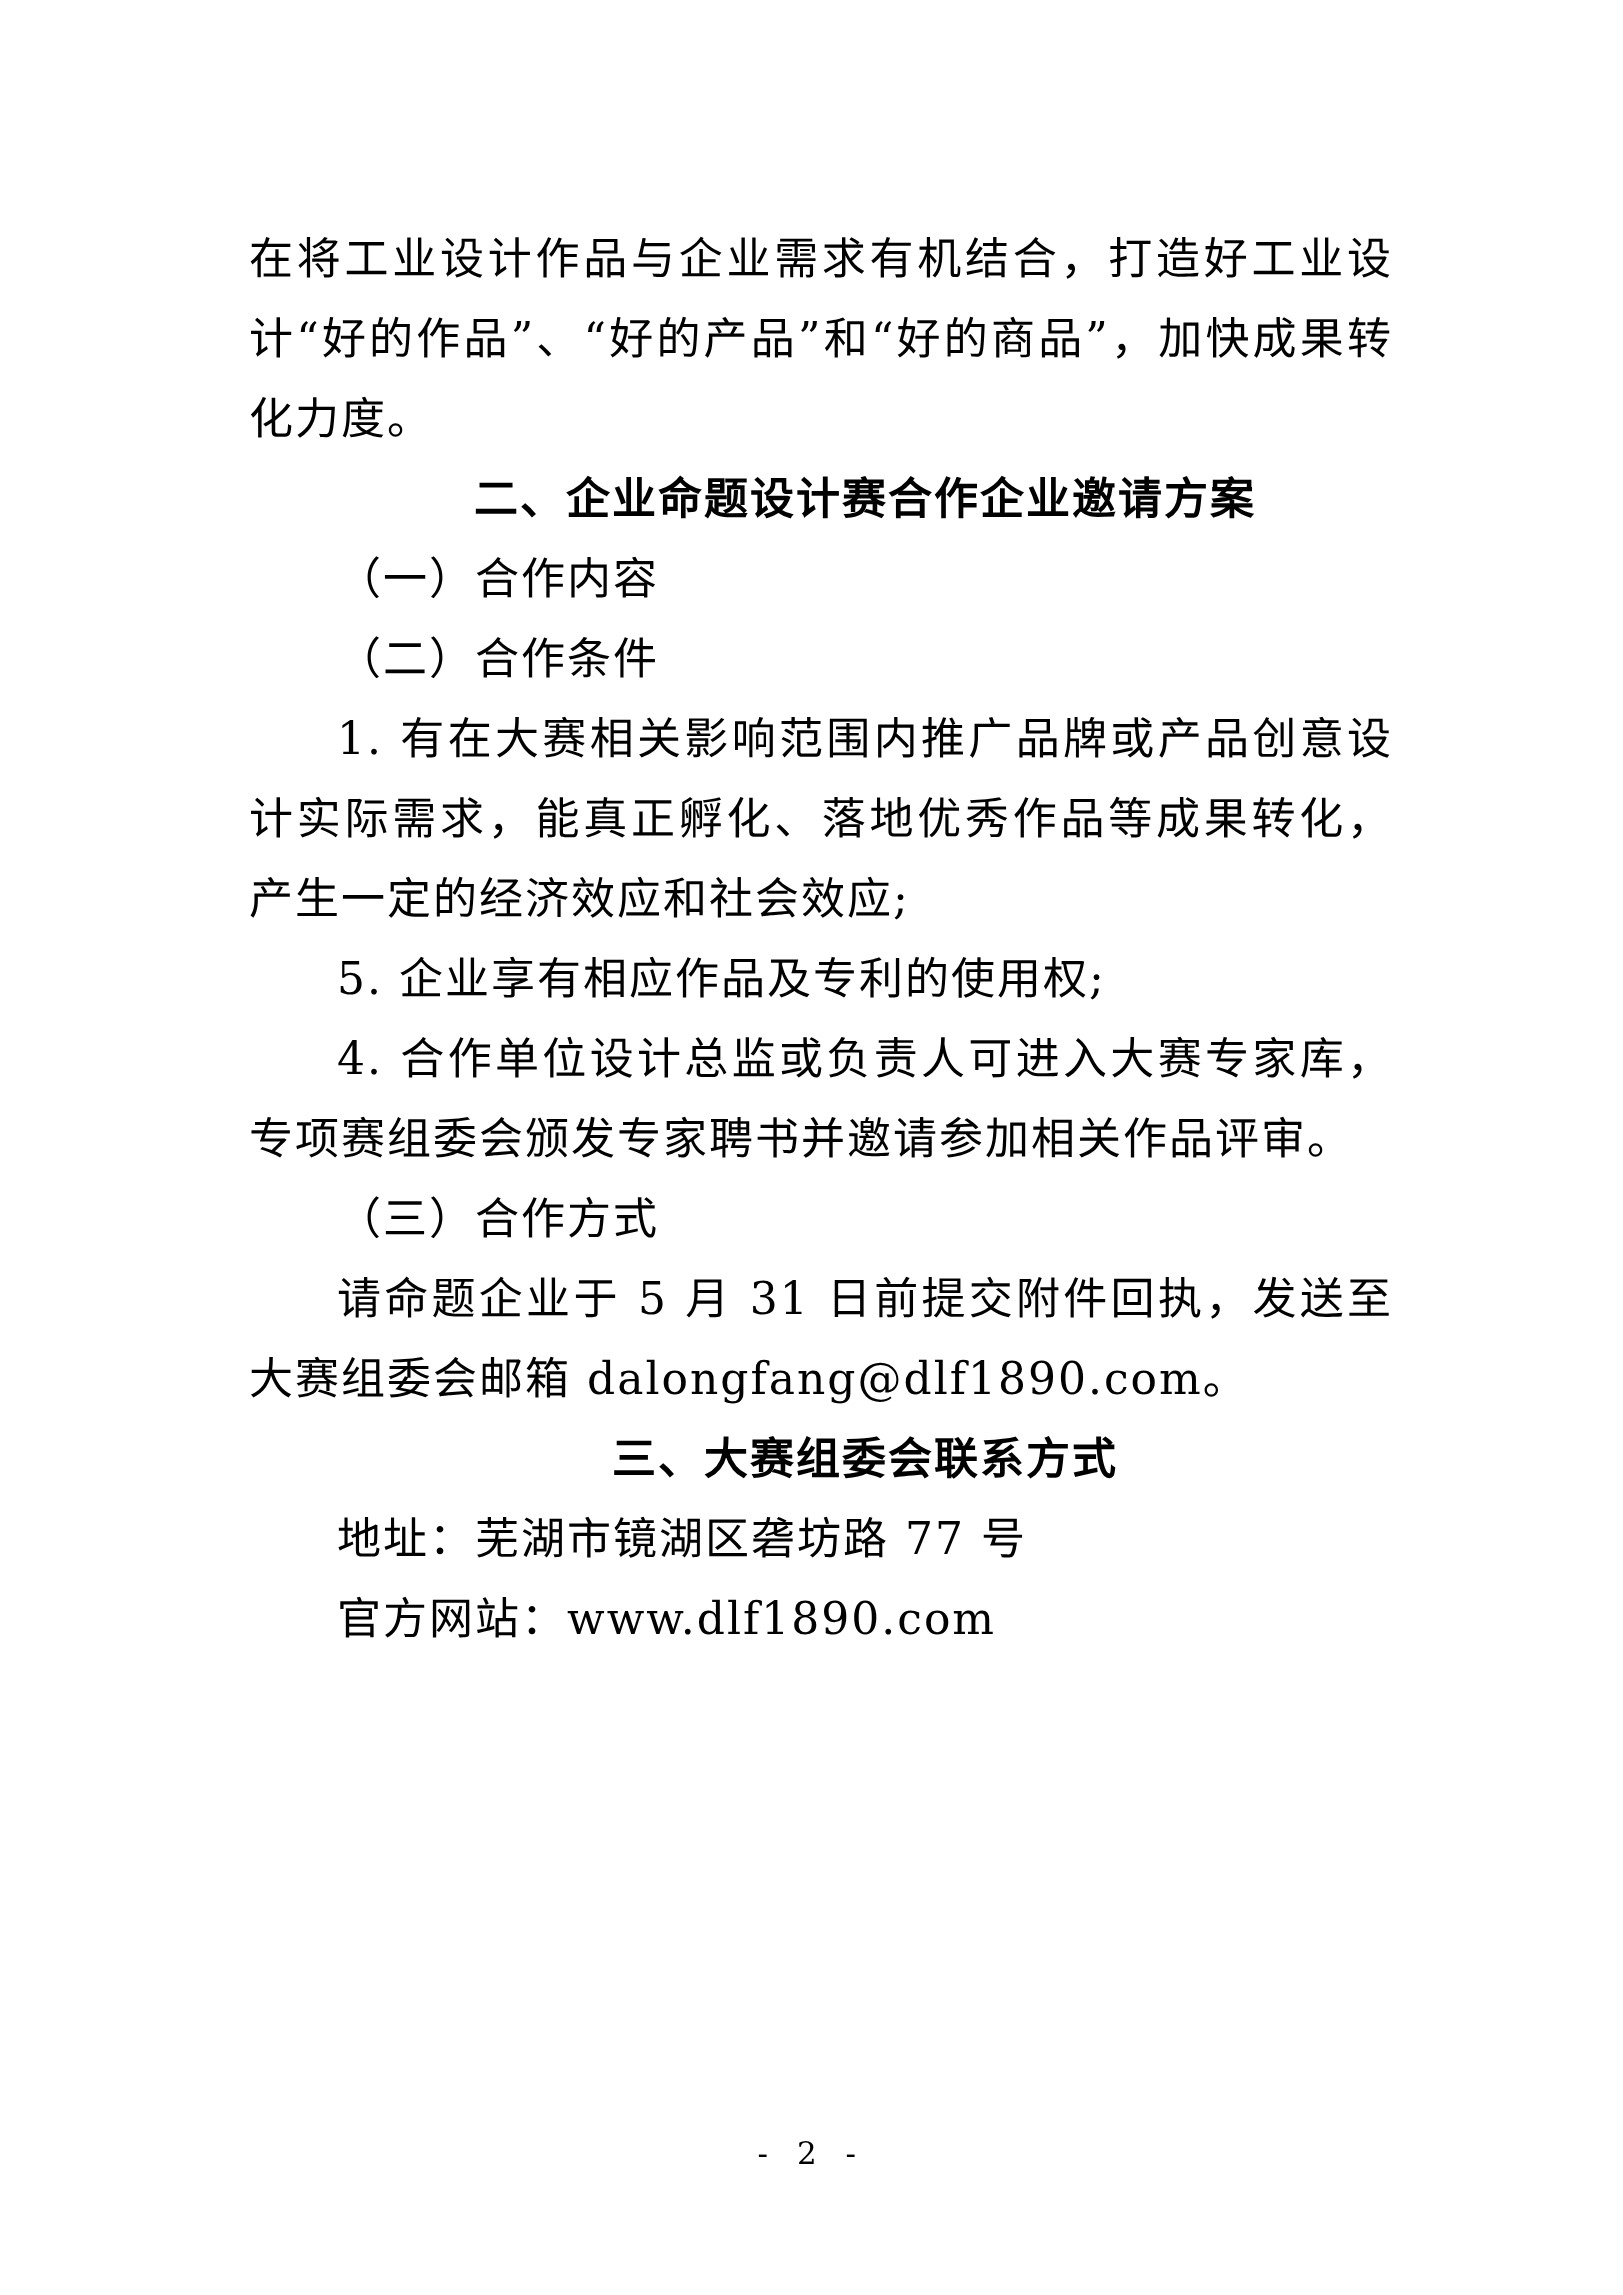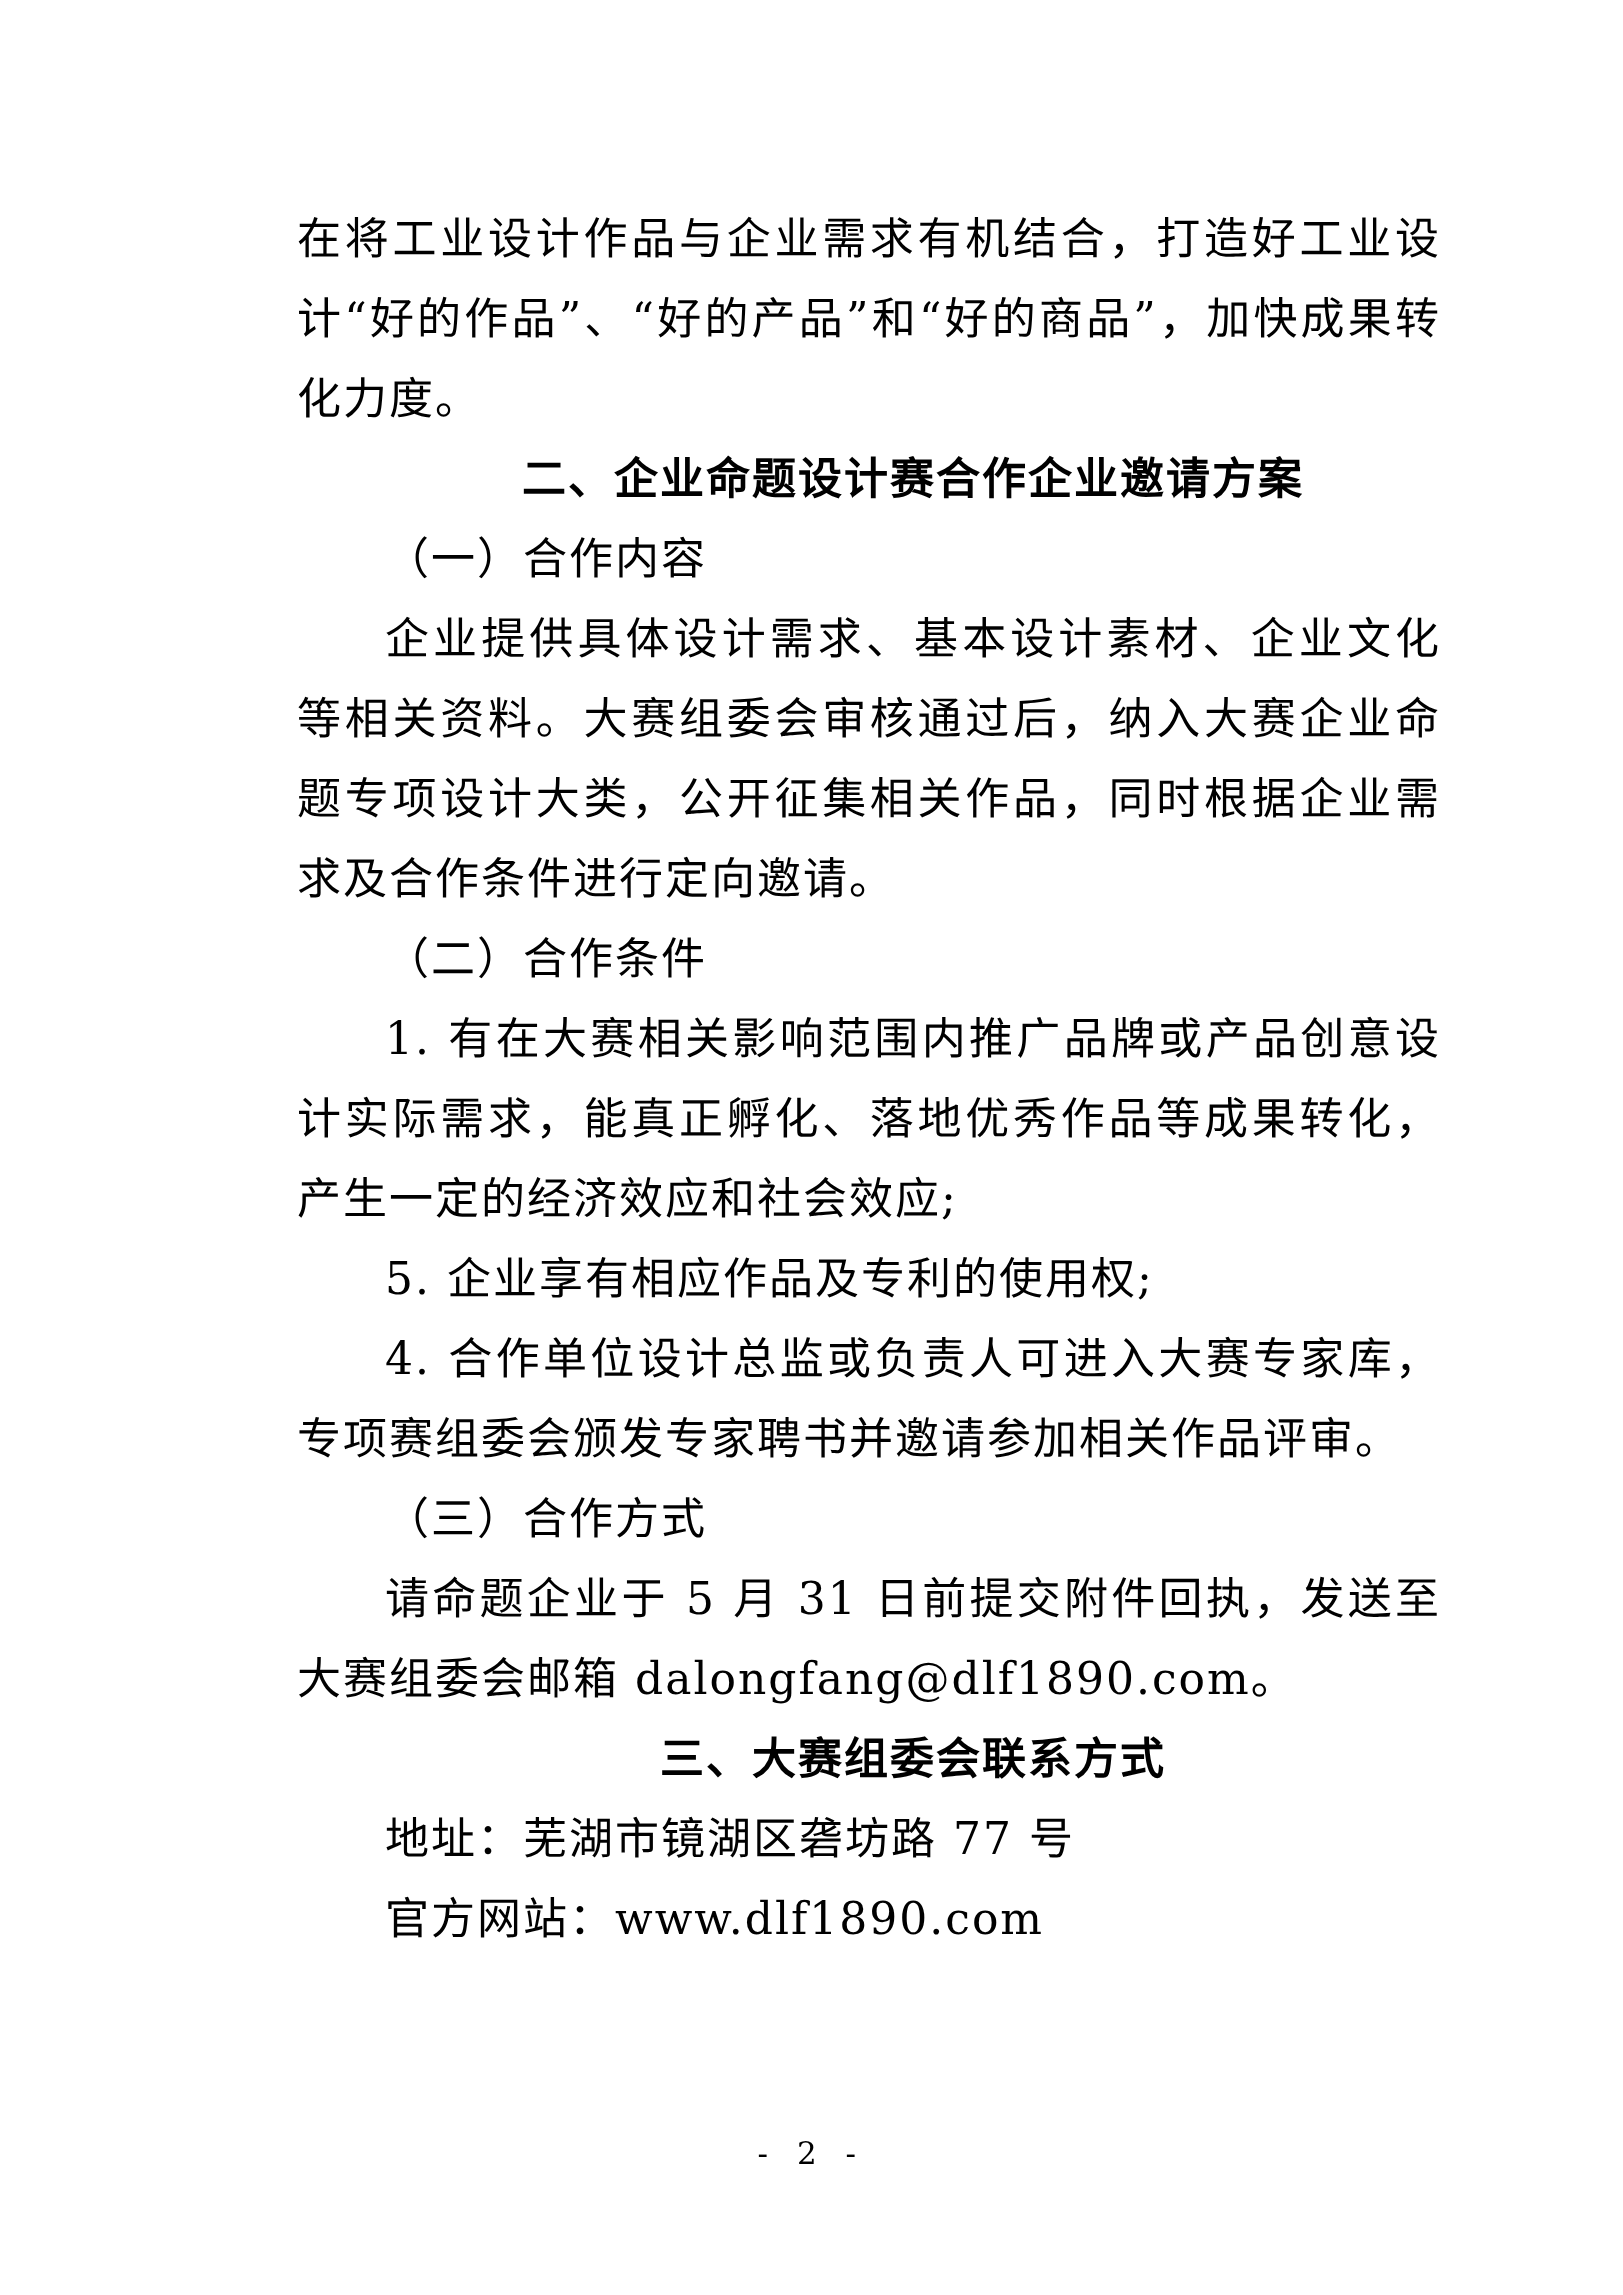--- a/index.html
+++ b/index.html
@@ -15,23 +15,22 @@
     font-family: "DejaVu Serif", "Liberation Serif", serif;
   }
   .page {
     position: absolute;
     inset: 0;
     overflow: hidden;
   }
   .body-text {
     position: absolute;
     left: 249px;
-    top: 199px;
+    top: 219px;
     width: 1144px;
-    margin-left: 48px;
   }
   .para {
     margin: 0;
     padding: 0;
     font-size: 44px;
     line-height: 80px;
     letter-spacing: 2px;
     text-align: justify;
     text-justify: inter-ideograph;
     word-break: break-all;
@@ -67,21 +66,20 @@
   }
 </style>
 </head>
 <body>
 
 <div class="page">
   <main class="body-text">
       <p class="para body">在将工业设计作品与企业需求有机结合，打造好工业设计“好的作品”、“好的产品”和“好的商品”，加快成果转化力度。</p>
       <p class="para heading indent">二、企业命题设计赛合作企业邀请方案</p>
       <p class="para subheading indent">（一）合作内容</p>
-      <p class="para body indent">企业提供具体设计需求、基本设计素材、企业文化等相关资料。大赛组委会审核通过后，纳入大赛企业命题专项设计大类，公开征集相关作品，同时根据企业需求及合作条件进行定向邀请。</p>
       <p class="para subheading indent">（二）合作条件</p>
       <p class="para body indent">1. 有在大赛相关影响范围内推广品牌或产品创意设计实际需求，能真正孵化、落地优秀作品等成果转化，产生一定的经济效应和社会效应;</p>
       <p class="para body indent">5. 企业享有相应作品及专利的使用权;</p>
       <p class="para body indent">4. 合作单位设计总监或负责人可进入大赛专家库，专项赛组委会颁发专家聘书并邀请参加相关作品评审。</p>
       <p class="para subheading indent">（三）合作方式</p>
       <p class="para body indent">请命题企业于 5 月 31 日前提交附件回执，发送至大赛组委会邮箱 dalongfang@dlf1890.com。</p>
       <p class="para heading indent">三、大赛组委会联系方式</p>
       <p class="para body indent">地址：芜湖市镜湖区砻坊路 77 号</p>
       <p class="para body indent">官方网站：www.dlf1890.com</p>
     </main>

